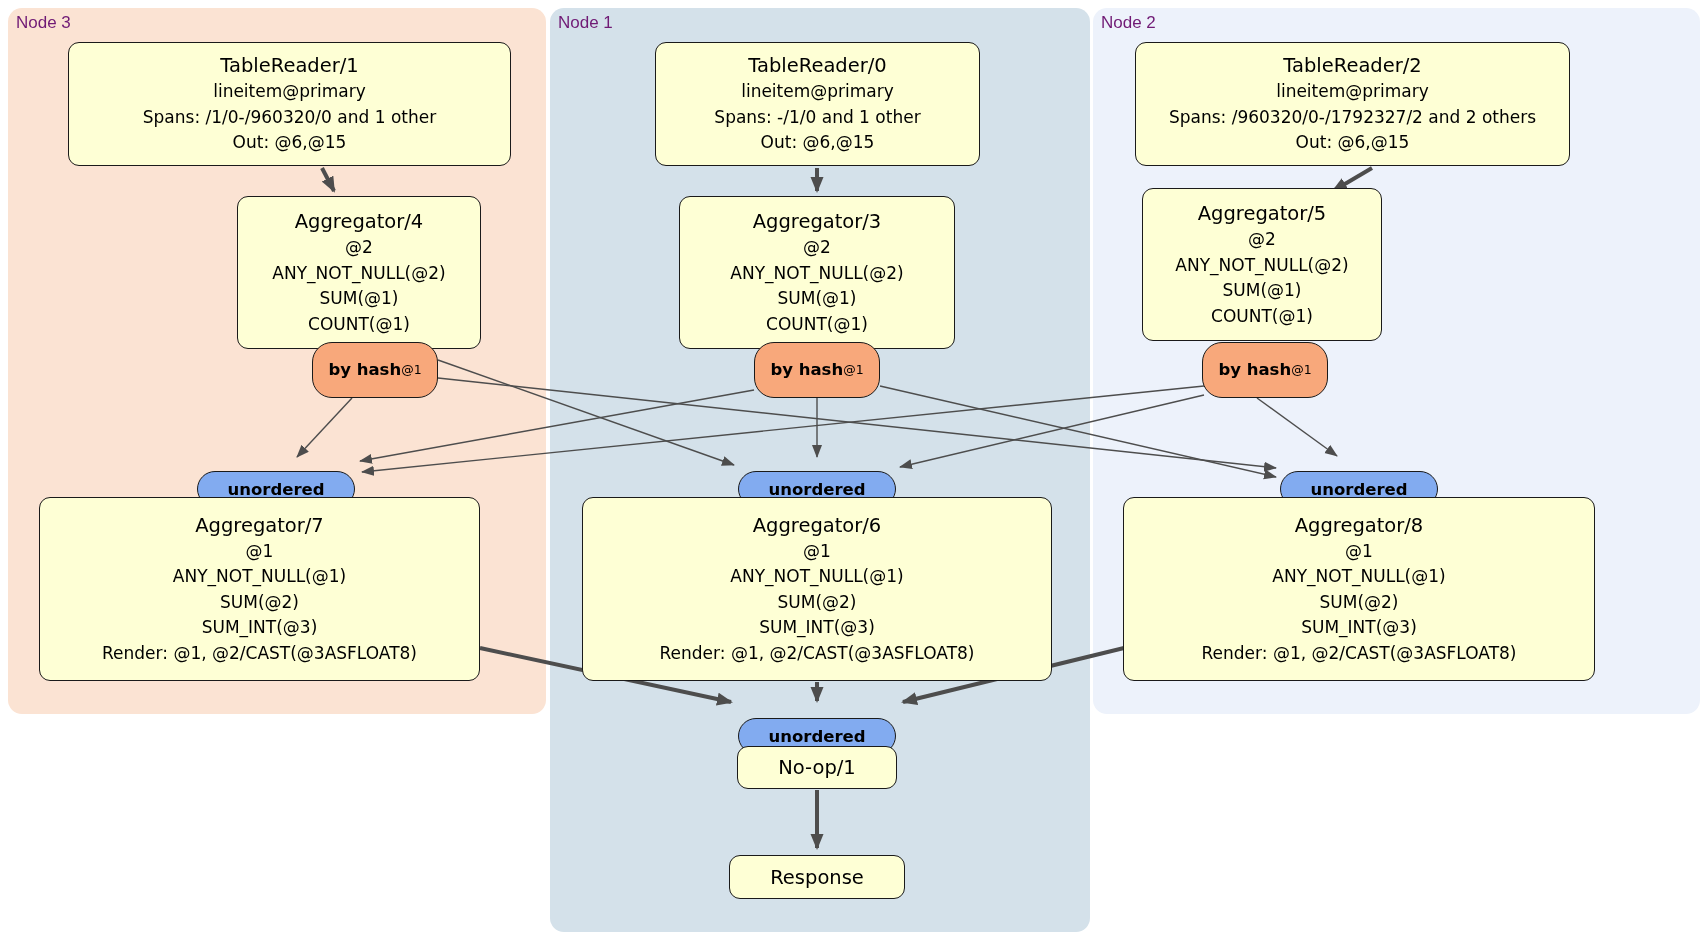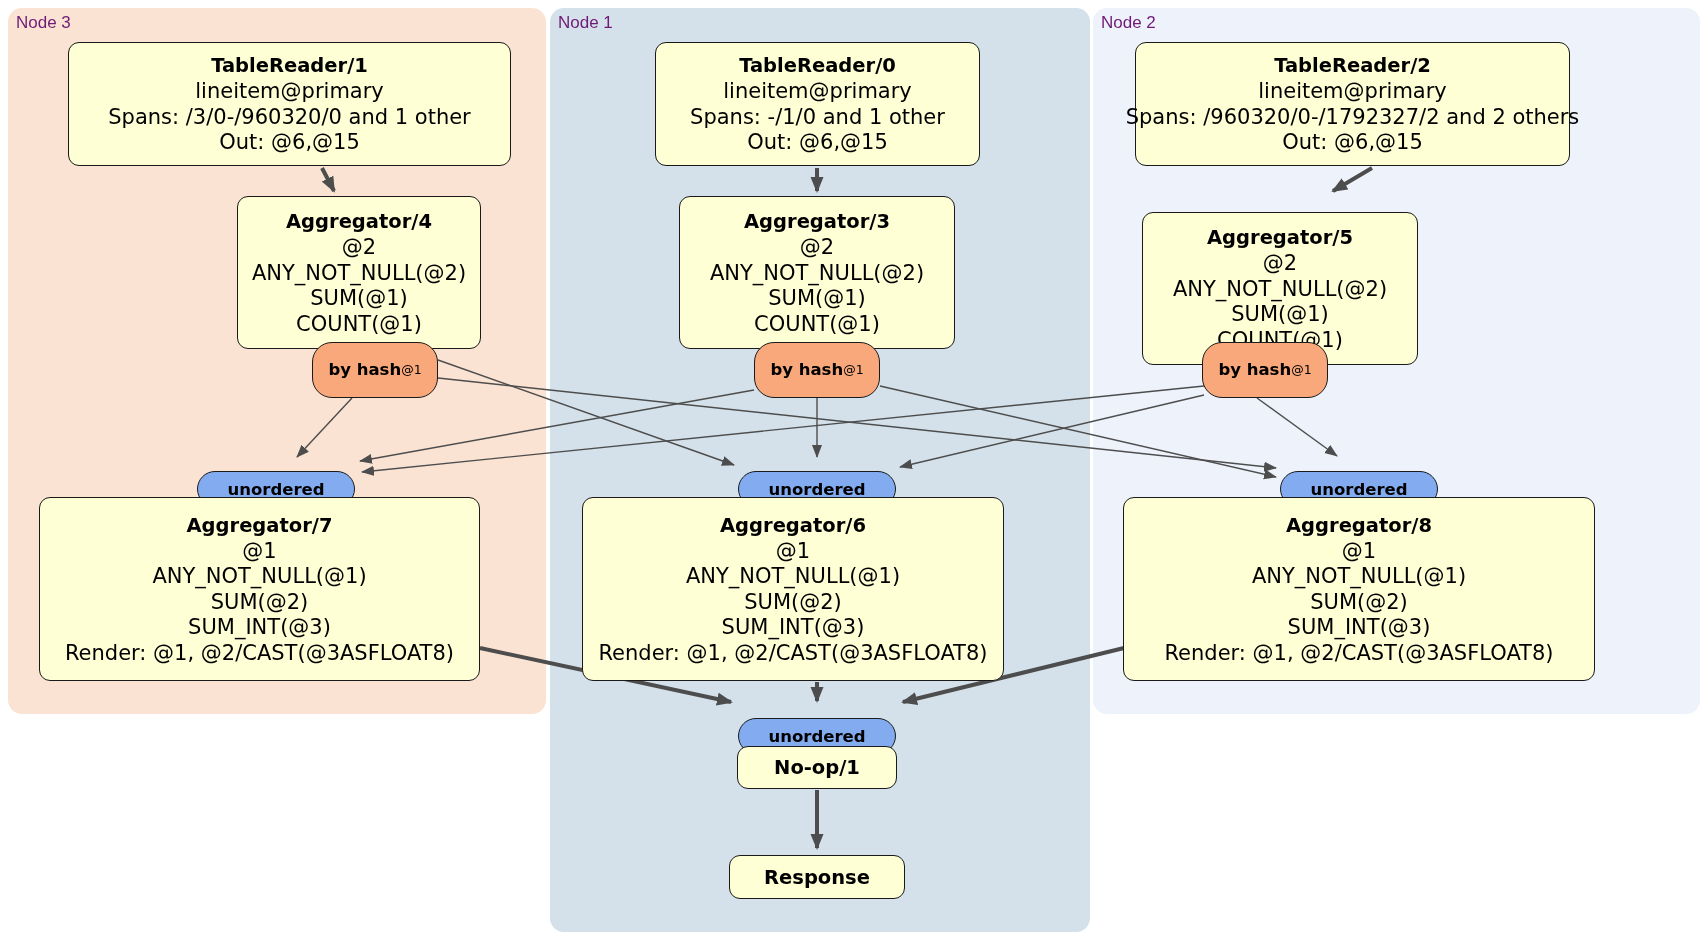--- a/index.html
+++ b/index.html
@@ -14,22 +14,22 @@
   .panel-label{
     position:absolute;left:8px;top:5px;font-family:"Liberation Sans",sans-serif;
     font-size:17px;color:#701a75;
   }
   #edges{position:absolute;left:0;top:0;pointer-events:none;}
   .box{
     position:absolute;background:#feffd5;border:1.6px solid #1a1a1a;border-radius:11px;
     display:flex;flex-direction:column;justify-content:center;align-items:center;
     text-align:center;color:#000;box-sizing:border-box;
   }
-  .box-title{font-size:19.5px;font-weight:bold;line-height:27px;}
-  .box-line{font-size:21px;line-height:25.5px;white-space:nowrap;}
+  .box-title{font-size:19.5px;font-weight:normal;line-height:27px;}
+  .box-line{font-size:17px;line-height:25.5px;white-space:nowrap;}
   .hash-pill{
     position:absolute;width:126px;height:56px;background:#f8a87b;border:1.6px solid #1a1a1a;
     border-radius:20px;display:flex;flex-direction:row;justify-content:center;
     align-items:center;box-sizing:border-box;
   }
   .hash-label{font-size:16.5px;font-weight:bold;line-height:20px;}
   .hash-sub{font-size:12.5px;line-height:16px;}
   .sync-pill{
     position:absolute;width:158px;height:36px;background:#82abf0;border:1.6px solid #1a1a1a;
     border-radius:18px;display:flex;justify-content:center;align-items:center;
@@ -78,21 +78,21 @@
       <line x1="880" y1="386" x2="1276" y2="477" marker-end="url(#ah)"></line>
       <line x1="1204" y1="386" x2="362" y2="472" marker-end="url(#ah)"></line>
       <line x1="1204" y1="395" x2="900" y2="467" marker-end="url(#ah)"></line>
       <line x1="1257" y1="398" x2="1337" y2="456" marker-end="url(#ah)"></line>
     </g>
   </svg>
 
   <div class="box" style="left:68px;top:42px;width:443px;height:124px">
     <div class="box-title">TableReader/1</div>
     <div class="box-line">lineitem@primary</div>
-    <div class="box-line">Spans: /3/0-/960320/0 and 1 other</div>
+    <div class="box-line">Spans: /1/0-/960320/0 and 1 other</div>
     <div class="box-line">Out: @6,@15</div>
   </div>
   <div class="box" style="left:655px;top:42px;width:325px;height:124px">
     <div class="box-title">TableReader/0</div>
     <div class="box-line">lineitem@primary</div>
     <div class="box-line">Spans: -/1/0 and 1 other</div>
     <div class="box-line">Out: @6,@15</div>
   </div>
   <div class="box" style="left:1135px;top:42px;width:435px;height:124px">
     <div class="box-title">TableReader/2</div>
@@ -108,21 +108,21 @@
     <div class="box-line">SUM(@1)</div>
     <div class="box-line">COUNT(@1)</div>
   </div>
   <div class="box" style="left:679px;top:196px;width:276px;height:153px">
     <div class="box-title">Aggregator/3</div>
     <div class="box-line">@2</div>
     <div class="box-line">ANY_NOT_NULL(@2)</div>
     <div class="box-line">SUM(@1)</div>
     <div class="box-line">COUNT(@1)</div>
   </div>
-  <div class="box" style="left:1142px;top:212px;width:276px;height:153px">
+  <div class="box" style="left:1142px;top:188px;width:240px;height:153px">
     <div class="box-title">Aggregator/5</div>
     <div class="box-line">@2</div>
     <div class="box-line">ANY_NOT_NULL(@2)</div>
     <div class="box-line">SUM(@1)</div>
     <div class="box-line">COUNT(@1)</div>
   </div>
 
   <div class="hash-pill" style="left:312px;top:342px">
     <div class="hash-label">by hash</div>
     <div class="hash-sub">@1</div>
@@ -147,21 +147,21 @@
   </div>
 
   <div class="box" style="left:39px;top:497px;width:441px;height:184px">
     <div class="box-title">Aggregator/7</div>
     <div class="box-line">@1</div>
     <div class="box-line">ANY_NOT_NULL(@1)</div>
     <div class="box-line">SUM(@2)</div>
     <div class="box-line">SUM_INT(@3)</div>
     <div class="box-line">Render: @1, @2/CAST(@3ASFLOAT8)</div>
   </div>
-  <div class="box" style="left:582px;top:497px;width:422px;height:184px">
+  <div class="box" style="left:582px;top:497px;width:470px;height:184px">
     <div class="box-title">Aggregator/6</div>
     <div class="box-line">@1</div>
     <div class="box-line">ANY_NOT_NULL(@1)</div>
     <div class="box-line">SUM(@2)</div>
     <div class="box-line">SUM_INT(@3)</div>
     <div class="box-line">Render: @1, @2/CAST(@3ASFLOAT8)</div>
   </div>
   <div class="box" style="left:1123px;top:497px;width:472px;height:184px">
     <div class="box-title">Aggregator/8</div>
     <div class="box-line">@1</div>

